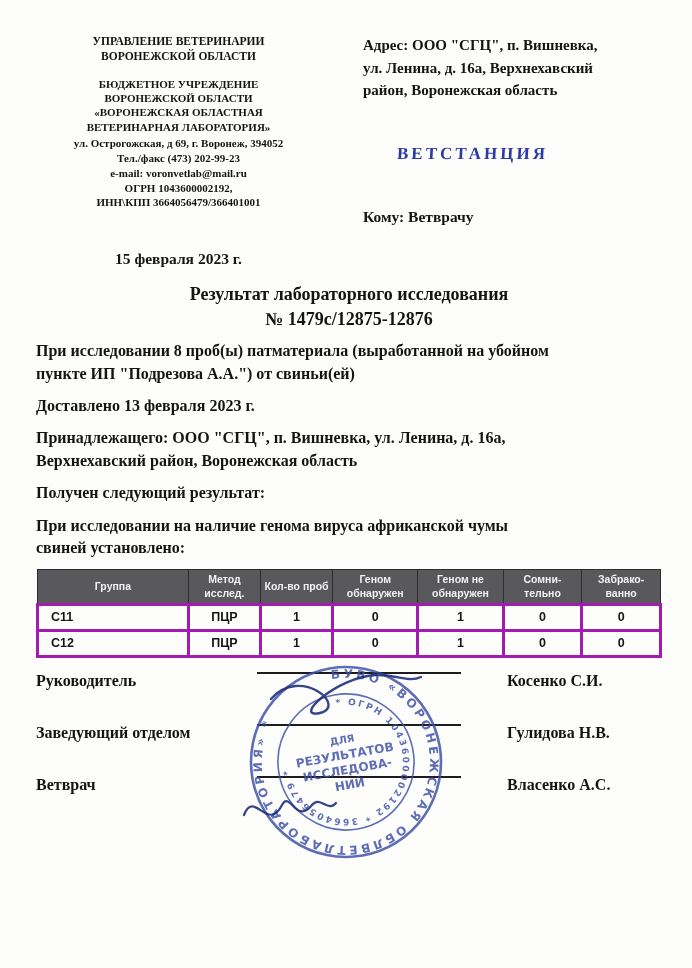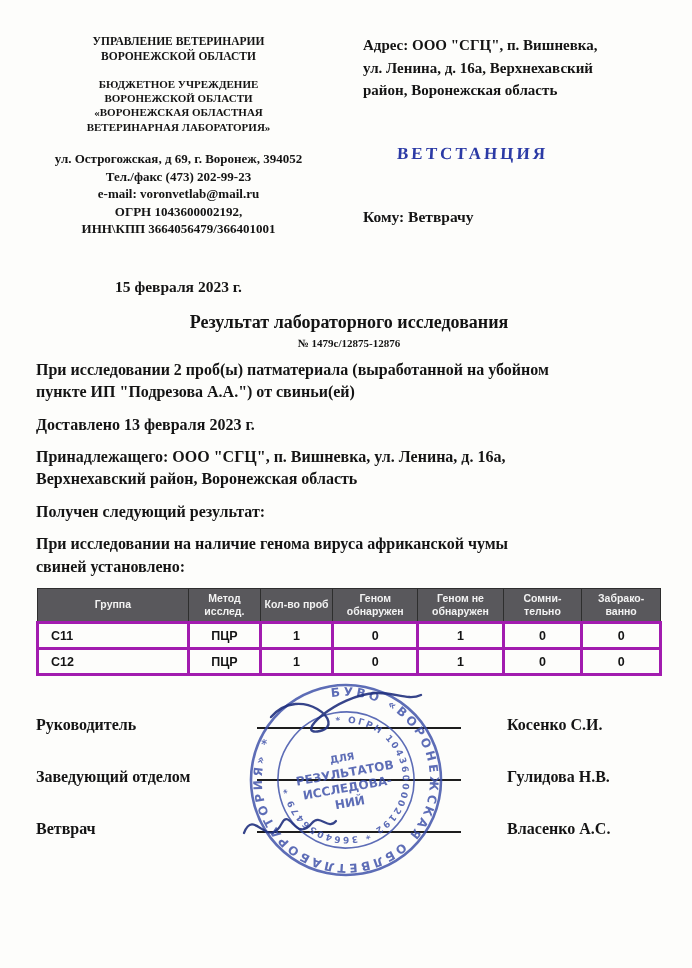--- a/index.html
+++ b/index.html
@@ -13,36 +13,36 @@
     color:#141414;
     overflow:hidden;
   }
   .pre { white-space:pre-line; }
 
   
   .header { display:flex; }
   .h-left { width:285px; text-align:center; font-weight:bold; }
   .auth    { font-size:11.5px; line-height:1.3; }
   .org     { font-size:11px; line-height:1.3; margin-top:13px; }
-  .contact { font-size:13px; line-height:1.35; margin-top:16px; }
+  .contact { font-size:11px; line-height:1.35; margin-top:2px; }
   .date-left { margin-top:40px; font-size:15.5px; }
 
   .h-right { flex:1; padding-left:42px; }
   .addr { font-size:15px; font-weight:bold; line-height:1.5; }
   .vetstation {
     margin:42px 0 0 34px;
     color:#2b3aa5; font-size:17px; font-weight:bold;
     letter-spacing:3px; transform:skewX(-3deg); display:inline-block;
   }
   .to-line { margin-top:44px; font-size:15.5px; font-weight:bold; }
 
   
   .title { text-align:center; margin-top:16px; font-weight:bold; }
   .title-1 { font-size:18px;font-family:Liberation Serif, serif; }
-  .title-2 { font-size:11px; margin-top:4px; }
+  .title-2 { font-size:18px; margin-top:4px; }
 
   
   .para { font-size:16px; font-weight:bold; line-height:1.4; margin-top:10px; }
 
   
   .result-table { width:100%; border-collapse:collapse; margin-top:10px; }
   .result-table th {
     background:#59585c; color:#f2f2f2;
     font-size:10.5px; font-weight:bold;
     border:1px solid #2e2e2e; padding:3px 2px;
@@ -59,21 +59,21 @@
   .col-group  { width:23%;margin-top:28px; }
   .col-method { width:11%; }
   .col-count  { width:11%; }
   .col-found  { width:13%; }
   .col-nfound { width:13%; }
   .col-doubt  { width:12%; }
   .col-reject { width:12%; }
 
   
   .sig-section { position:relative; margin-top:14px; }
-  .sig-row { display:flex; align-items:flex-end; height:44px; margin-bottom:8px;gap:16px; }
+  .sig-row { display:flex; align-items:flex-start; height:44px; margin-bottom:8px;gap:16px; }
   .sig-role { width:205px; font-size:16px; font-weight:bold; }
   .sig-line { flex:1; border-bottom:2px solid #1d1d1d; margin:0 30px 5px 0; }
   .sig-name { width:155px; font-size:16px; font-weight:bold; }
 
   .stamp-overlay {
     position:absolute; left:180px; top:-25px;
     width:260px; height:230px;
     pointer-events:none;
   }
   .stamp-overlay text { font-family:"DejaVu Sans", sans-serif; font-weight:bold; }
@@ -108,21 +108,21 @@
       <div class="vetstation">ВЕТСТАНЦИЯ</div>
       <div class="to-line">Кому: Ветврачу</div>
     </div>
   </div>
 
   <div class="title">
     <div class="title-1">Результат лабораторного исследования</div>
     <div class="title-2">№ 1479с/12875-12876</div>
   </div>
 
-  <div class="para pre">При исследовании 2 проб(ы) патматериала (выработанной на убойном
+  <div class="para pre">При исследовании 8 проб(ы) патматериала (выработанной на убойном
 пункте ИП "Подрезова А.А.") от свиньи(ей)</div>
   <div class="para pre">Доставлено 13 февраля 2023 г.</div>
   <div class="para pre">Принадлежащего: ООО "СГЦ", п. Вишневка, ул. Ленина, д. 16а,
 Верхнехавский район, Воронежская область</div>
   <div class="para pre">Получен следующий результат:</div>
   <div class="para pre">При исследовании на наличие генома вируса африканской чумы
 свиней установлено:</div>
 
   <table class="result-table">
     <thead>

